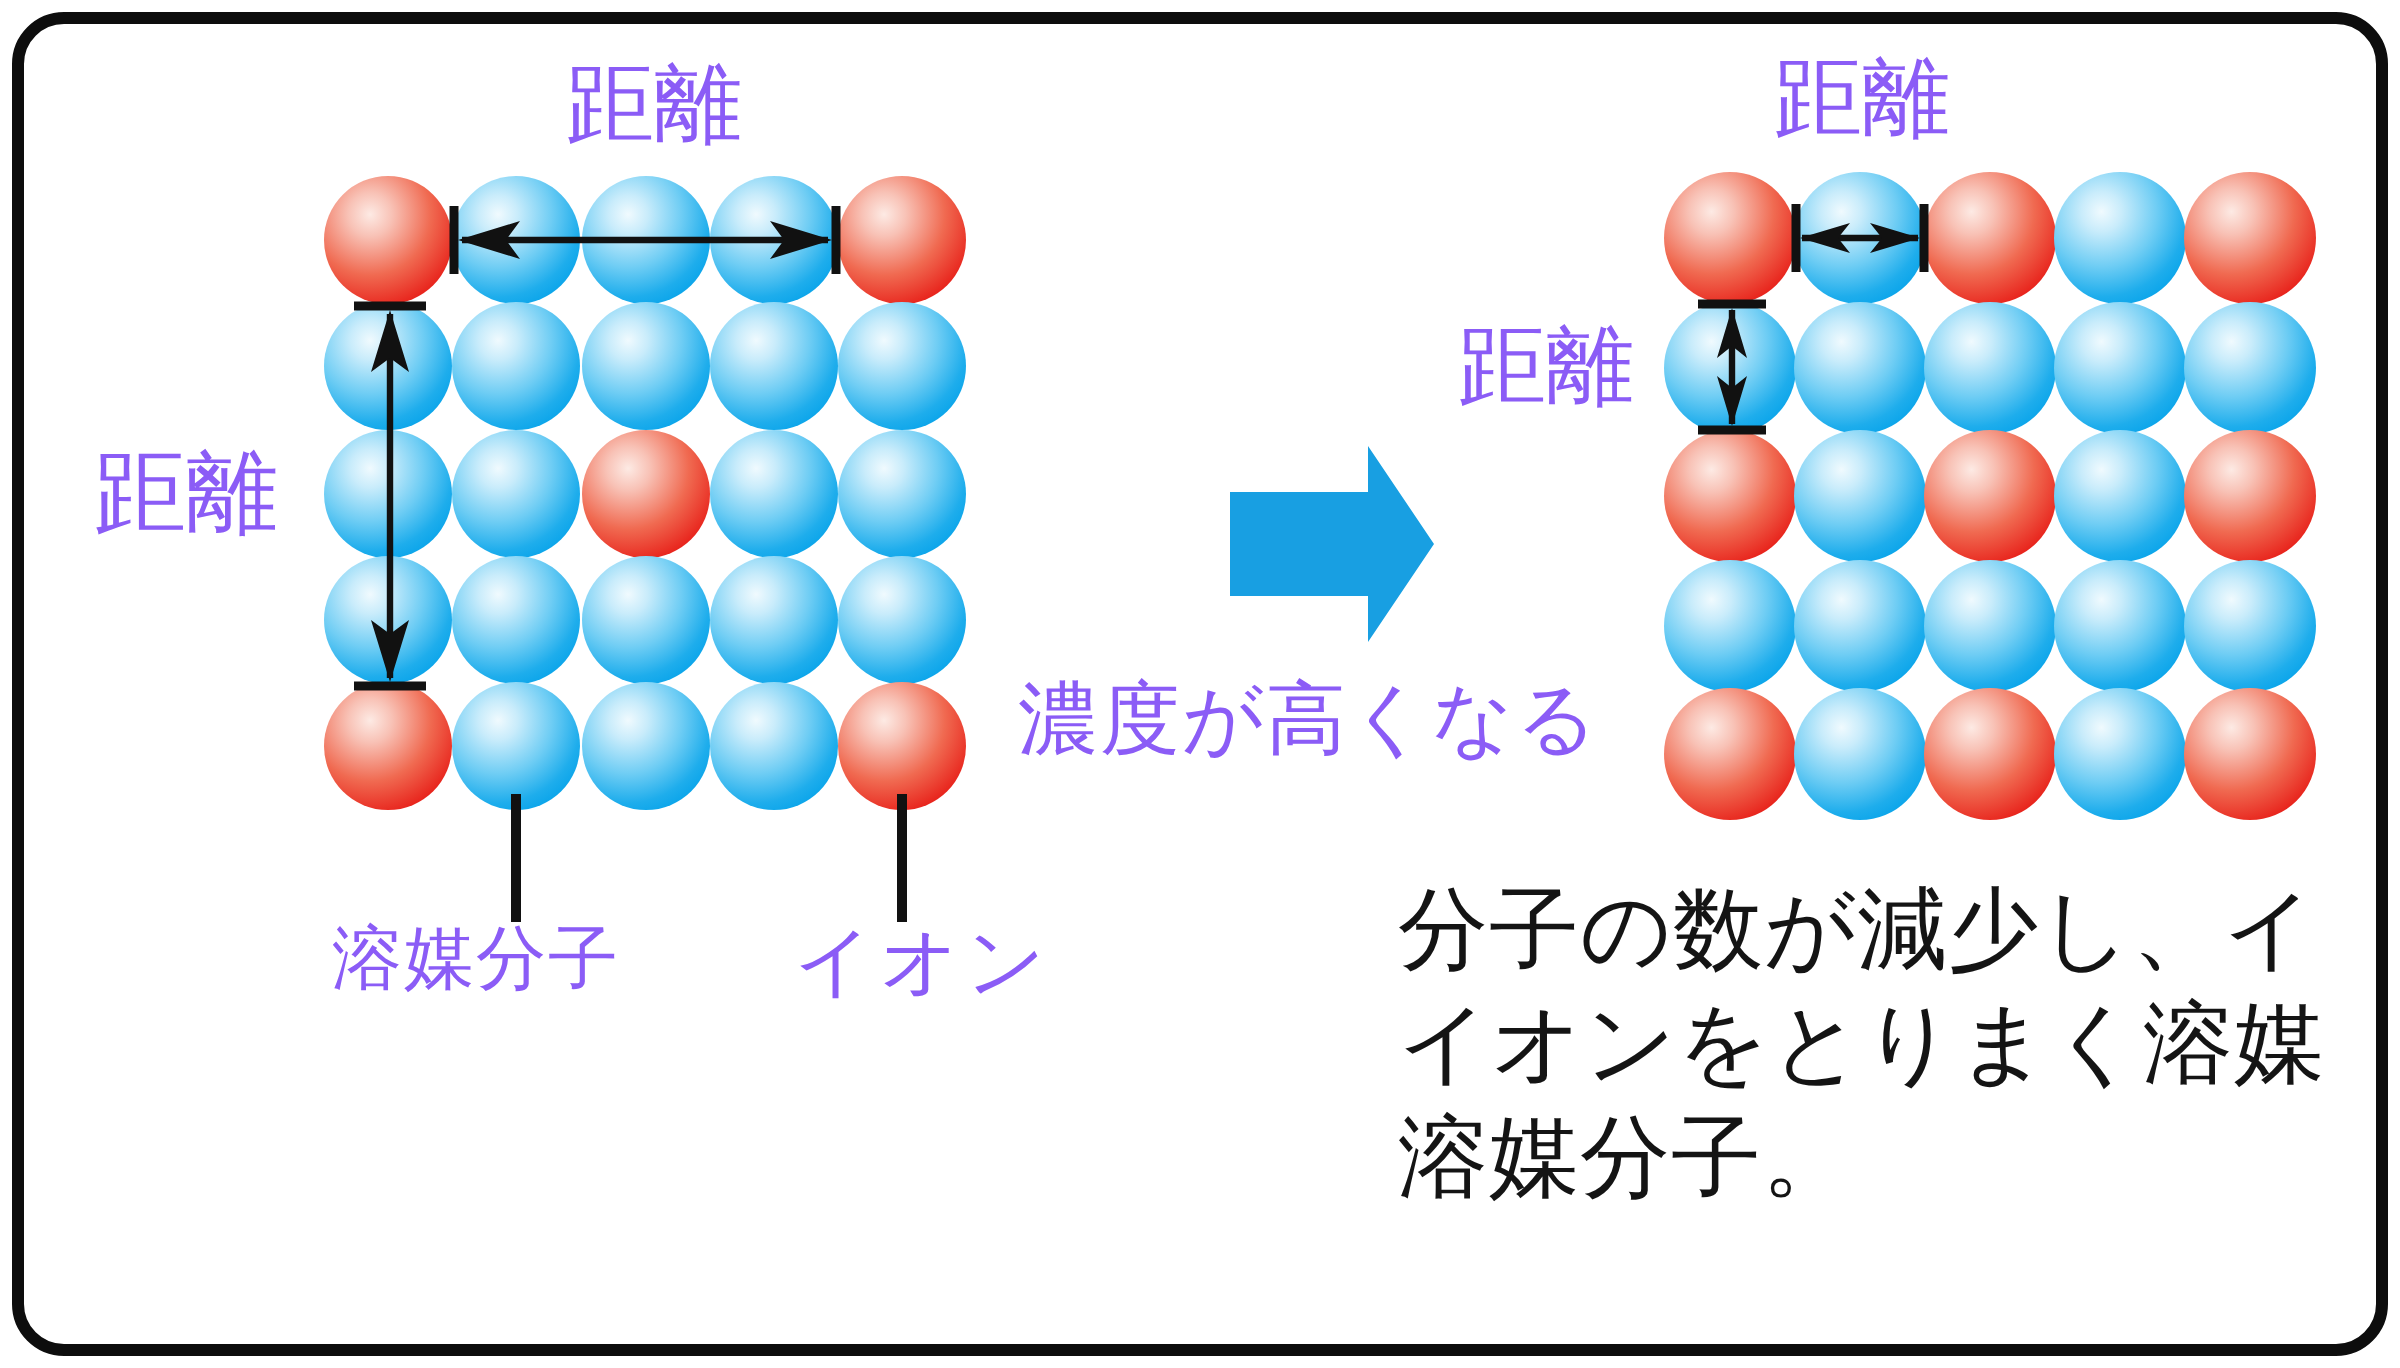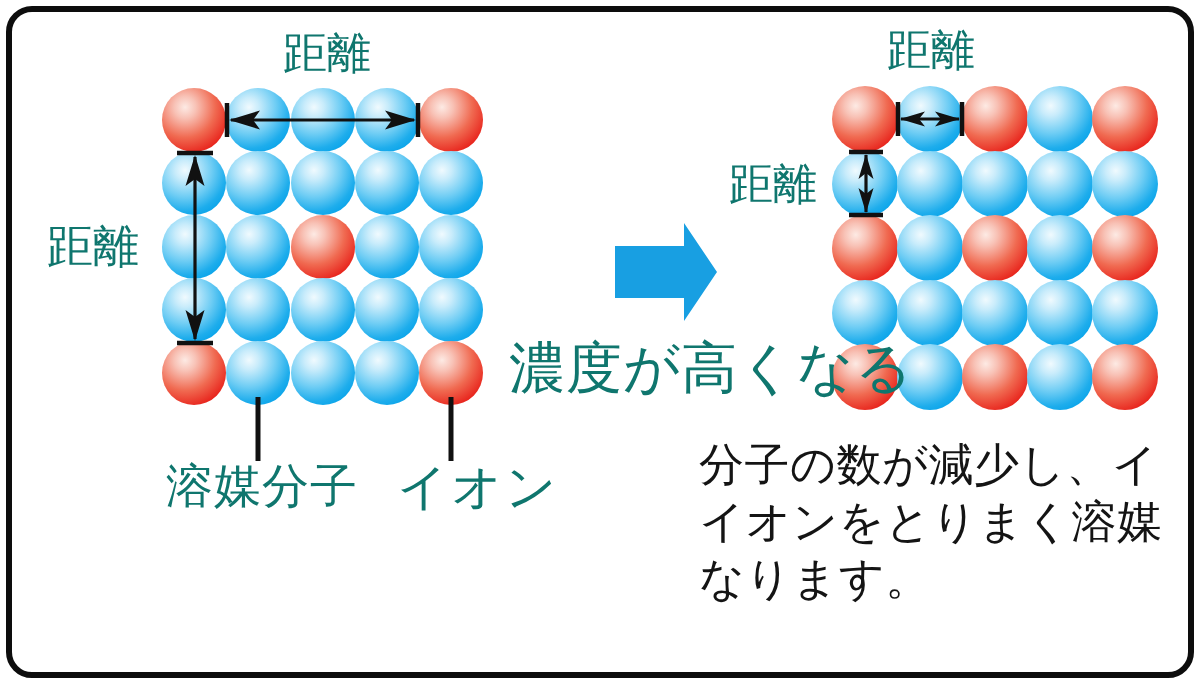--- a/index.html
+++ b/index.html
@@ -15,28 +15,28 @@
   .sphere{position:absolute;border-radius:50%;}
   .sphere.blue{
     background:radial-gradient(circle at 36% 30%,
       #f0fafe 0%, #c9ecfb 16%, #6fcdf4 44%, #1eadec 68%, #00a0e9 86%, #0092d6 100%);
   }
   .sphere.red{
     background:radial-gradient(circle at 36% 30%,
       #fdeae4 0%, #f8c2b6 18%, #f06a51 50%, #e8251d 78%, #dc1411 100%);
   }
   .overlay{position:absolute;left:0;top:0;z-index:2;}
-  .label{position:absolute;white-space:nowrap;color:#0f766e;z-index:3;line-height:1;}
+  .label{position:absolute;white-space:nowrap;color:#8b5cf6;z-index:3;line-height:1;}
   .lbl-dist-tl{left:283px;top:31px;font-size:44px;}
   .lbl-dist-ls{left:47px;top:223px;font-size:46px;}
   .lbl-dist-tr{left:887px;top:28px;font-size:44px;}
   .lbl-dist-rs{left:729px;top:162px;font-size:44px;}
-  .lbl-transition{left:509px;top:340px;font-size:56px;letter-spacing:1px;}
-  .lbl-solvent{left:166px;top:462px;font-size:47px;letter-spacing:1px;}
-  .lbl-ion{left:397px;top:462px;font-size:50px;letter-spacing:3px;}
+  .lbl-transition{left:509px;top:340px;font-size:40px;letter-spacing:1px;}
+  .lbl-solvent{left:166px;top:462px;font-size:35px;letter-spacing:1px;}
+  .lbl-ion{left:397px;top:462px;font-size:39px;letter-spacing:3px;}
   .caption{
     position:absolute;left:699px;top:436px;z-index:3;
     font-size:45px;line-height:57px;letter-spacing:0.5px;white-space:nowrap;color:#141414;
   }
 </style>
 </head>
 <body>
 
 <div class="canvas">
 
@@ -141,16 +141,16 @@
   <div class="label lbl-dist-ls">距離</div>
   <div class="label lbl-dist-tr">距離</div>
   <div class="label lbl-dist-rs">距離</div>
   <div class="label lbl-transition">濃度が高くなる</div>
   <div class="label lbl-solvent">溶媒分子</div>
   <div class="label lbl-ion">イオン</div>
 
   <div class="caption">
     <div>分子の数が減少し、イ</div>
     <div>イオンをとりまく溶媒</div>
-    <div>なります。</div>
+    <div>溶媒分子。</div>
   </div>
 
 </div>
 
 </body></html>

